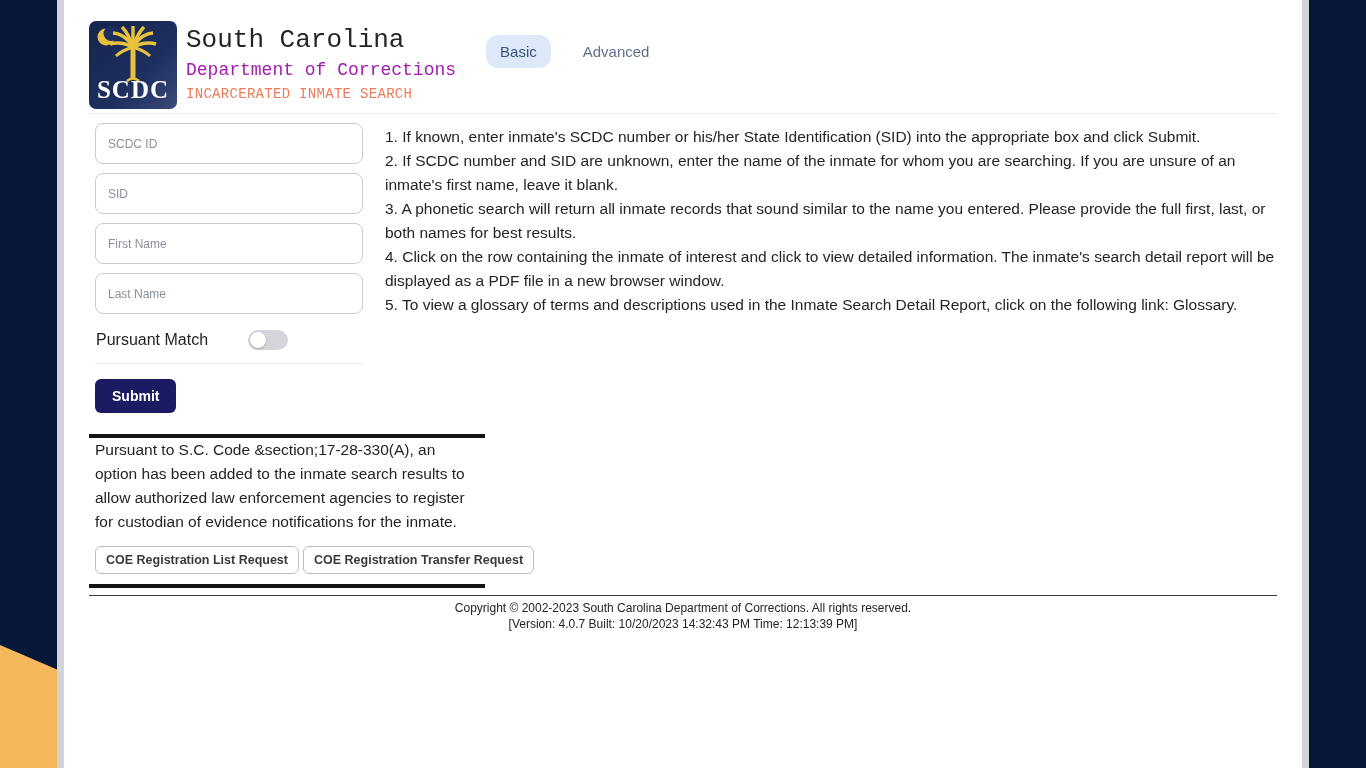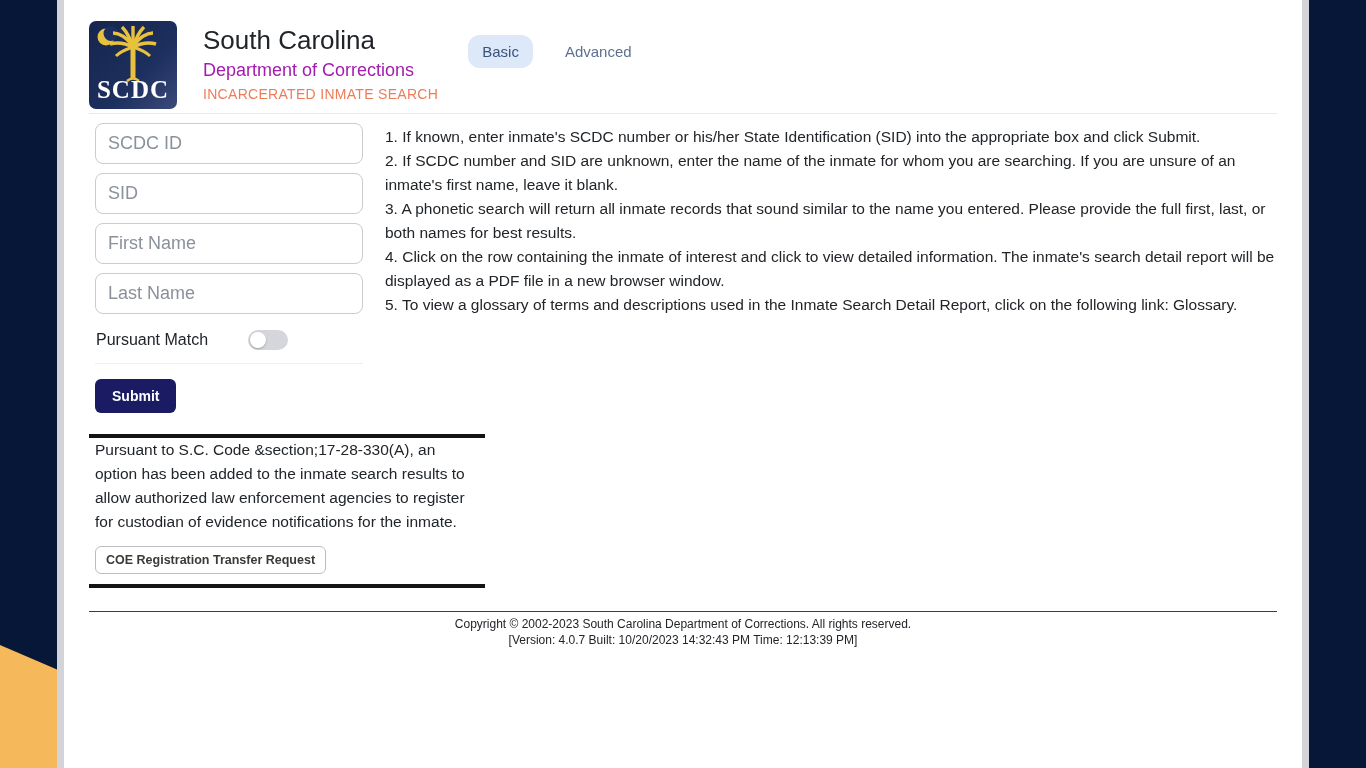--- a/index.html
+++ b/index.html
@@ -36,40 +36,40 @@
 
   
   .header {
     display: flex;
     align-items: flex-start;
     padding-top: 21px;
     height: 114px;
     border-bottom: 1px solid #e9e9e9;
   }
   .logo { width: 88px; height: 88px; flex: none; }
-  .titles { margin-left: 26px; padding-top: 3px; }
+  .titles { margin-left: 9px; padding-top: 3px; font-family: Liberation Mono, monospace; }
   .title-main { font-size: 26px; font-weight: 400; color: #212529; margin: 0; line-height: 32px; }
   .title-sub  { font-size: 18px; font-weight: 400; color: #a21caf; margin: 3px 0 0; line-height: 22px; }
   .tagline    { font-size: 14px; color: #ee7c58; margin-top: 5px; letter-spacing: 0.3px; }
   .tabs { margin-left: 30px; padding-top: 14px; display: flex; align-items: center; }
   .tab {
     font-size: 15px; padding: 8px 14px; border-radius: 12px;
     color: #5f7191; cursor: pointer; background: transparent; border: none;
     font-family: inherit;
   }
   .tab.active { background: #dde8f8; color: #39537e; }
   .tab + .tab { margin-left: 18px; }
 
   
   .main { display: flex; padding-top: 9px; }
   .search-col { width: 274px; margin-left: 6px; flex: none; }
   .search-col input {
     display: block; width: 268px; height: 41px;
     border: 1px solid #c9cbd0; border-radius: 8px;
-    padding: 16px 12px; font-size: 18px; color: #212529;
+    padding: 16px 12px; font-size: 12px; color: #212529;
     margin-bottom: 9px; outline: none; font-family: inherit;
     background: #fff;
   }
   .search-col input::placeholder { color: #8b919b; }
   .phonetic-row {
     display: flex; align-items: center;
     width: 268px;
     padding: 7px 1px 13px;
     border-bottom: 1px solid #efefef;
   }
@@ -110,21 +110,21 @@
   }
   .coe-body { font-size: 15.5px; line-height: 24px; color: #212529; padding: 0 6px; }
   .coe-buttons { display: flex; gap: 4px; margin: 12px 0 10px; padding: 0 6px; }
   .coe-btn {
     border: 1px solid #babdc2; background: #ffffff; border-radius: 6px;
     font-size: 12.5px; font-weight: 600; color: #3a3a3a;
     padding: 6px 10px; cursor: pointer; font-family: inherit; white-space: nowrap;
   }
 
   
-  .footer { margin-top: 23px; }
+  .footer { margin-top: 7px; }
   .footer-rule { border: none; border-top: 1px solid #3c3c44; margin: 0; }
   .footer-text { text-align: center; font-size: 12px; color: #212529; line-height: 16px; }
   .footer-text.copyright { margin-top: 4px; }
 </style>
 </head>
 <body>
 
 <div class="frame">
   <div class="corner-triangle"></div>
 
@@ -198,20 +198,21 @@
           <div>3. A phonetic search will return all inmate records that sound similar to the name you entered. Please provide the full first, last, or both names for best results.</div>
           <div>4. Click on the row containing the inmate of interest and click to view detailed information. The inmate's search detail report will be displayed as a PDF file in a new browser window.</div>
           <div>5. To view a glossary of terms and descriptions used in the Inmate Search Detail Report, click on the following link: Glossary.</div>
         </div>
       </div>
 
       <div class="coe">
         <div class="coe-bar"></div>
         <div class="coe-body">Pursuant to S.C. Code &amp;section;17-28-330(A), an option has been added to the inmate search results to allow authorized law enforcement agencies to register for custodian of evidence notifications for the inmate.</div>
         <div class="coe-buttons">
+          <button class="coe-btn">COE Registration List Request</button>
           <button class="coe-btn">COE Registration Transfer Request</button>
         </div>
         <div class="coe-bar"></div>
       </div>
 
       <div class="footer">
         <hr class="footer-rule">
         <div class="footer-text copyright">Copyright © 2002-2023 South Carolina Department of Corrections. All rights reserved.</div>
         <div class="footer-text">[Version: 4.0.7 Built: 10/20/2023 14:32:43 PM Time: 12:13:39 PM]</div>
       </div>

